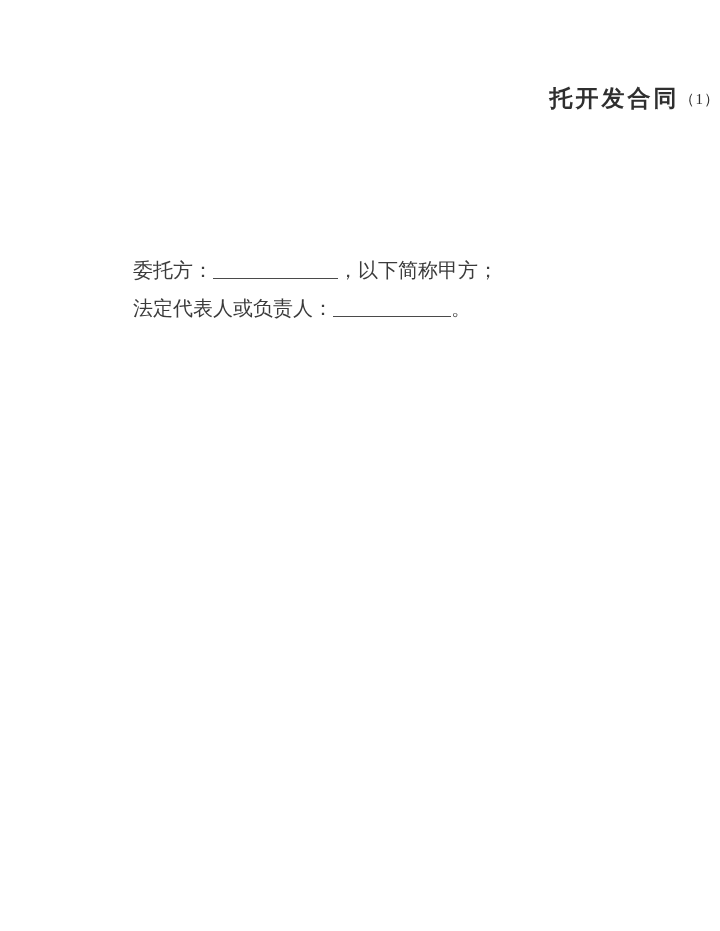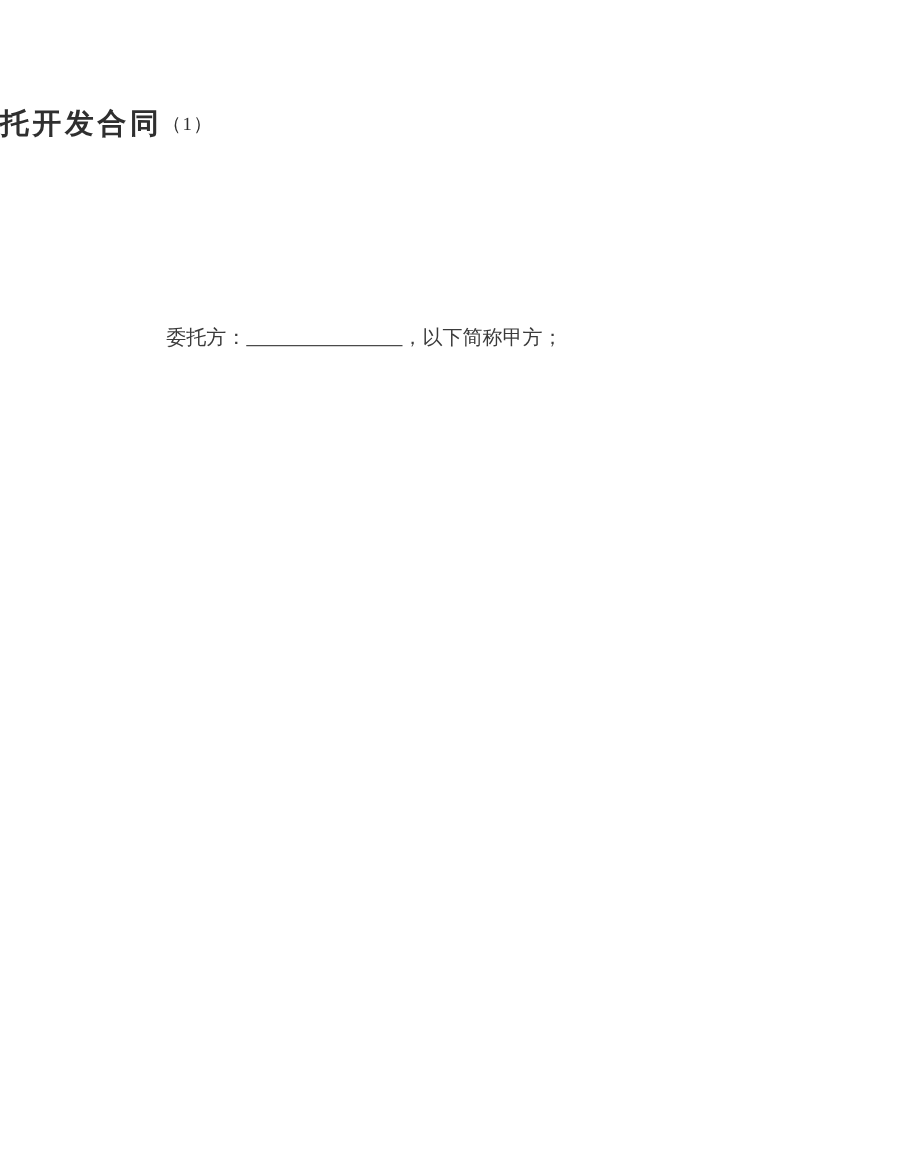--- a/index.html
+++ b/index.html
@@ -14,40 +14,40 @@
     background: #ffffff;
     color: #3b3b3b;
     font-family: "Liberation Serif", "DejaVu Serif", serif;
     font-size: 14px;
     overflow: hidden;
   }
   .doc-title {
     margin: 0;
     padding-top: 84px;
     line-height: 30px;
-    text-align: left;
+    text-align: right;
     font-size: 23px;
     font-weight: bold;
     letter-spacing: 3px;
     color: #2f2f2f;
     white-space: nowrap;
   }
   .doc-title .title-num {
     font-size: 15px;
     font-weight: normal;
     letter-spacing: 1px;
     vertical-align: 2px;
   }
   .doc-body {
     padding: 0 100px 0 105px;
   }
   .doc-body p {
     margin: 0;
     line-height: 38px;
-    font-size: 16px;
+    font-size: 20px;
     white-space: nowrap;
   }
   .indent { text-indent: 28px; }
   .parties { margin-top: 137px; }
   .intro   { margin-top: 34px; }
   .item1   { margin-top: 31px; }
   .note    { margin-top: 39px; }
   .item2   { margin-top: 32px; }
   .blank {
     display: inline-block;
@@ -65,20 +65,21 @@
 <body>
 
 <div class="page">
 
   <h1 class="doc-title"><span>托开发合同</span><span class="title-num">（1）</span></h1>
 
   <div class="doc-body">
 
     <div class="parties">
       <p class="indent"><span>委托方：</span><span class="blank w-a"></span><span>，以下简称甲方；</span></p>
+      <p class="indent"><span>法定代表人或负责人：</span><span class="blank w-b"></span><span>。</span></p>
     </div>
 
 
 
 
 
   </div>
 </div>
 
 </body></html>

